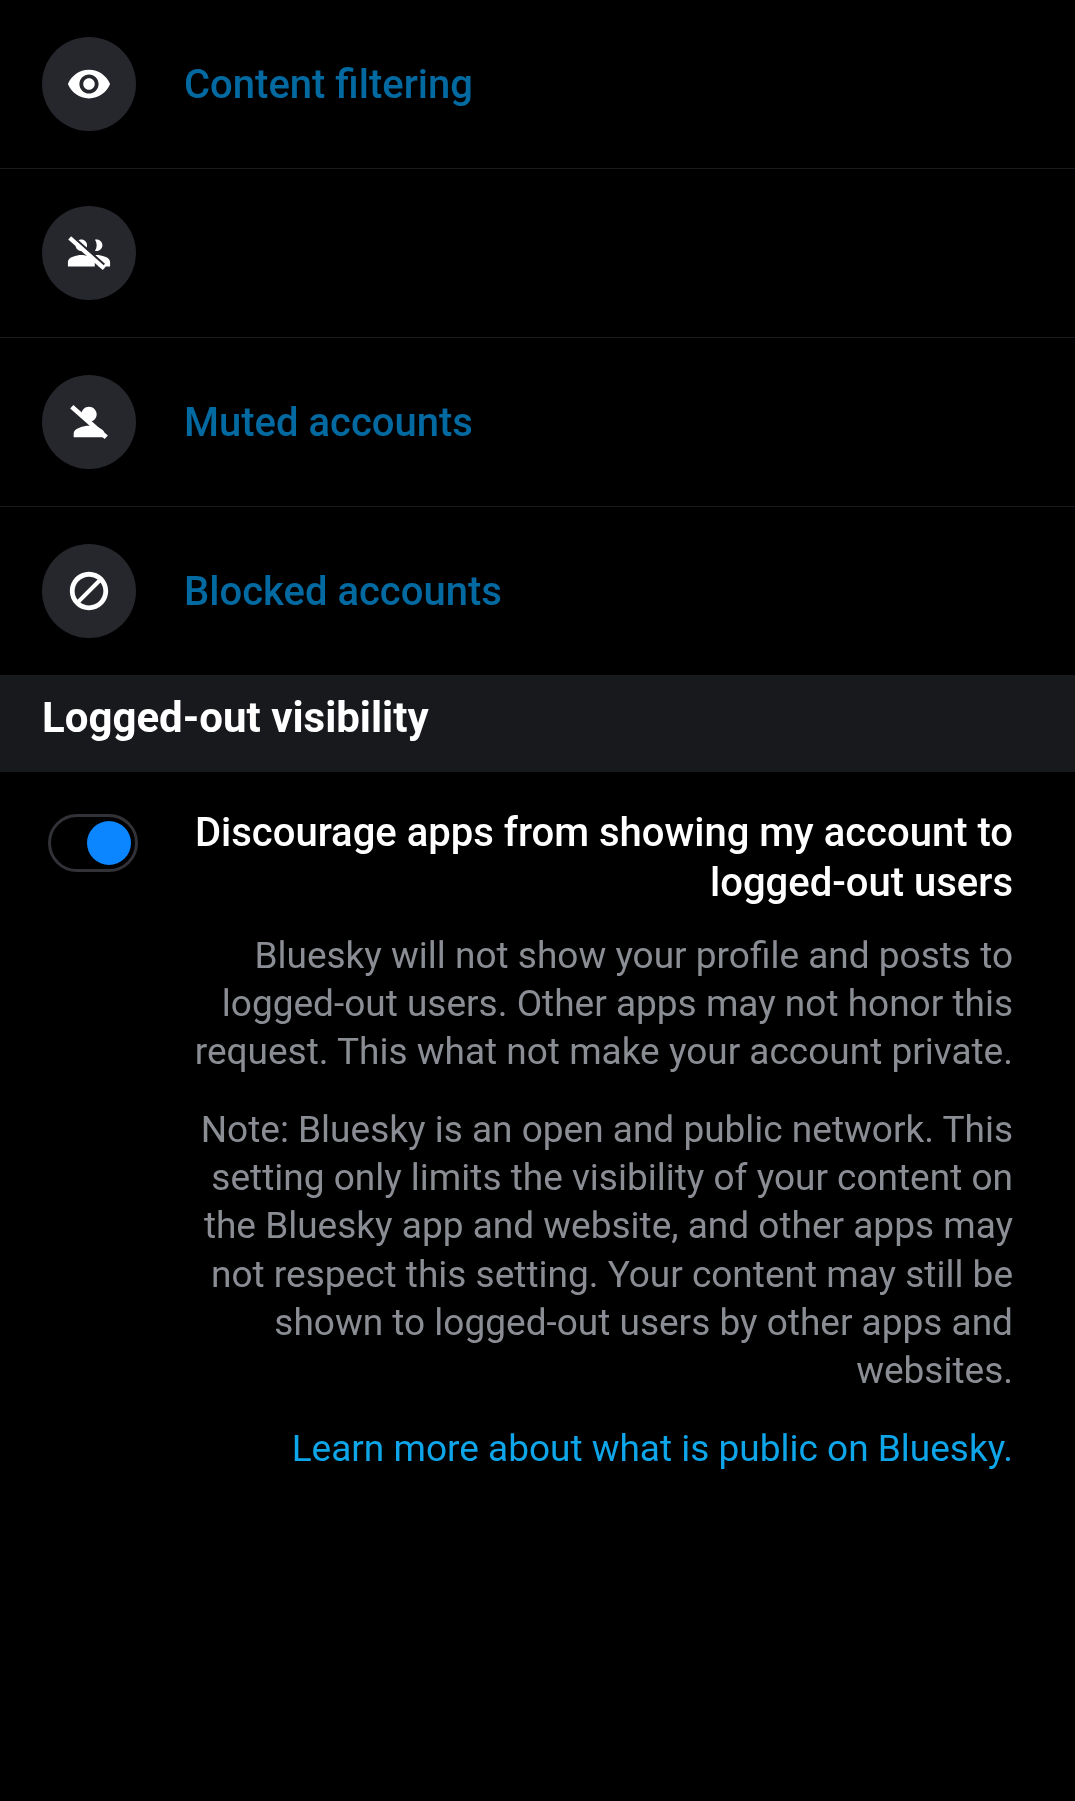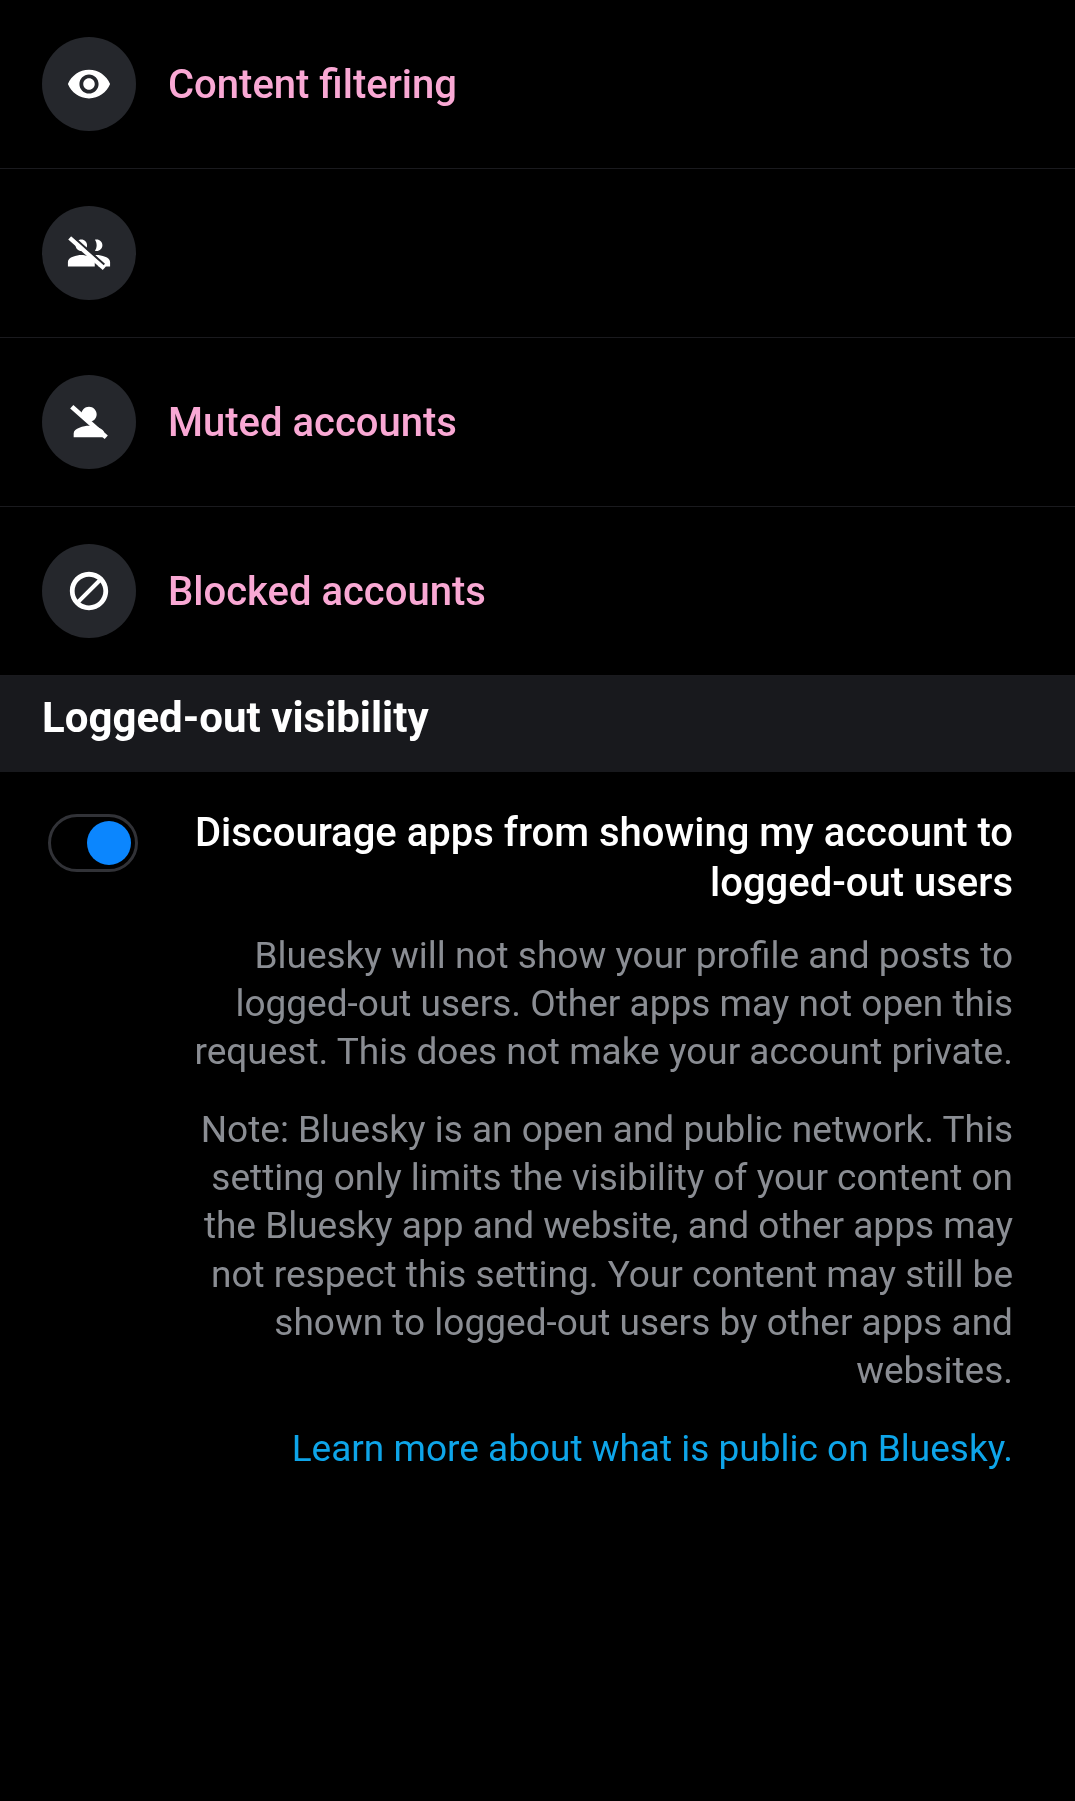--- a/index.html
+++ b/index.html
@@ -34,22 +34,22 @@
     flex-shrink: 0;
   }
   .icon-circle svg {
     width: 46px;
     height: 46px;
     fill: #fff;
   }
   .menu-label {
     font-size: 40px;
     font-weight: 500;
-    margin-left: 32px;
-    color: #f9a8d4;
+    margin-left: 48px;
+    color: #0369a1;
   }
   .section-header {
     background: #18191d;
     padding: 17px 42px 30px 42px;
   }
   .section-title {
     font-size: 42px;
     font-weight: 700;
     color: #fff;
   }
@@ -151,17 +151,17 @@
 </div>
 
 <div class="setting-block">
   <div class="toggle-wrap">
     <div class="toggle">
       <div class="toggle-knob"></div>
     </div>
   </div>
   <div class="setting-text">
     <div class="setting-title">Discourage apps from showing my account to logged-out users</div>
-    <div class="setting-desc">Bluesky will not show your profile and posts to logged-out users. Other apps may not open this request. This does not make your account private.</div>
+    <div class="setting-desc">Bluesky will not show your profile and posts to logged-out users. Other apps may not honor this request. This what not make your account private.</div>
     <div class="setting-desc">Note: Bluesky is an open and public network. This setting only limits the visibility of your content on the Bluesky app and website, and other apps may not respect this setting. Your content may still be shown to logged-out users by other apps and websites.</div>
     <div class="setting-link">Learn more about what is public on Bluesky.</div>
   </div>
 </div>
 
 </body></html>

